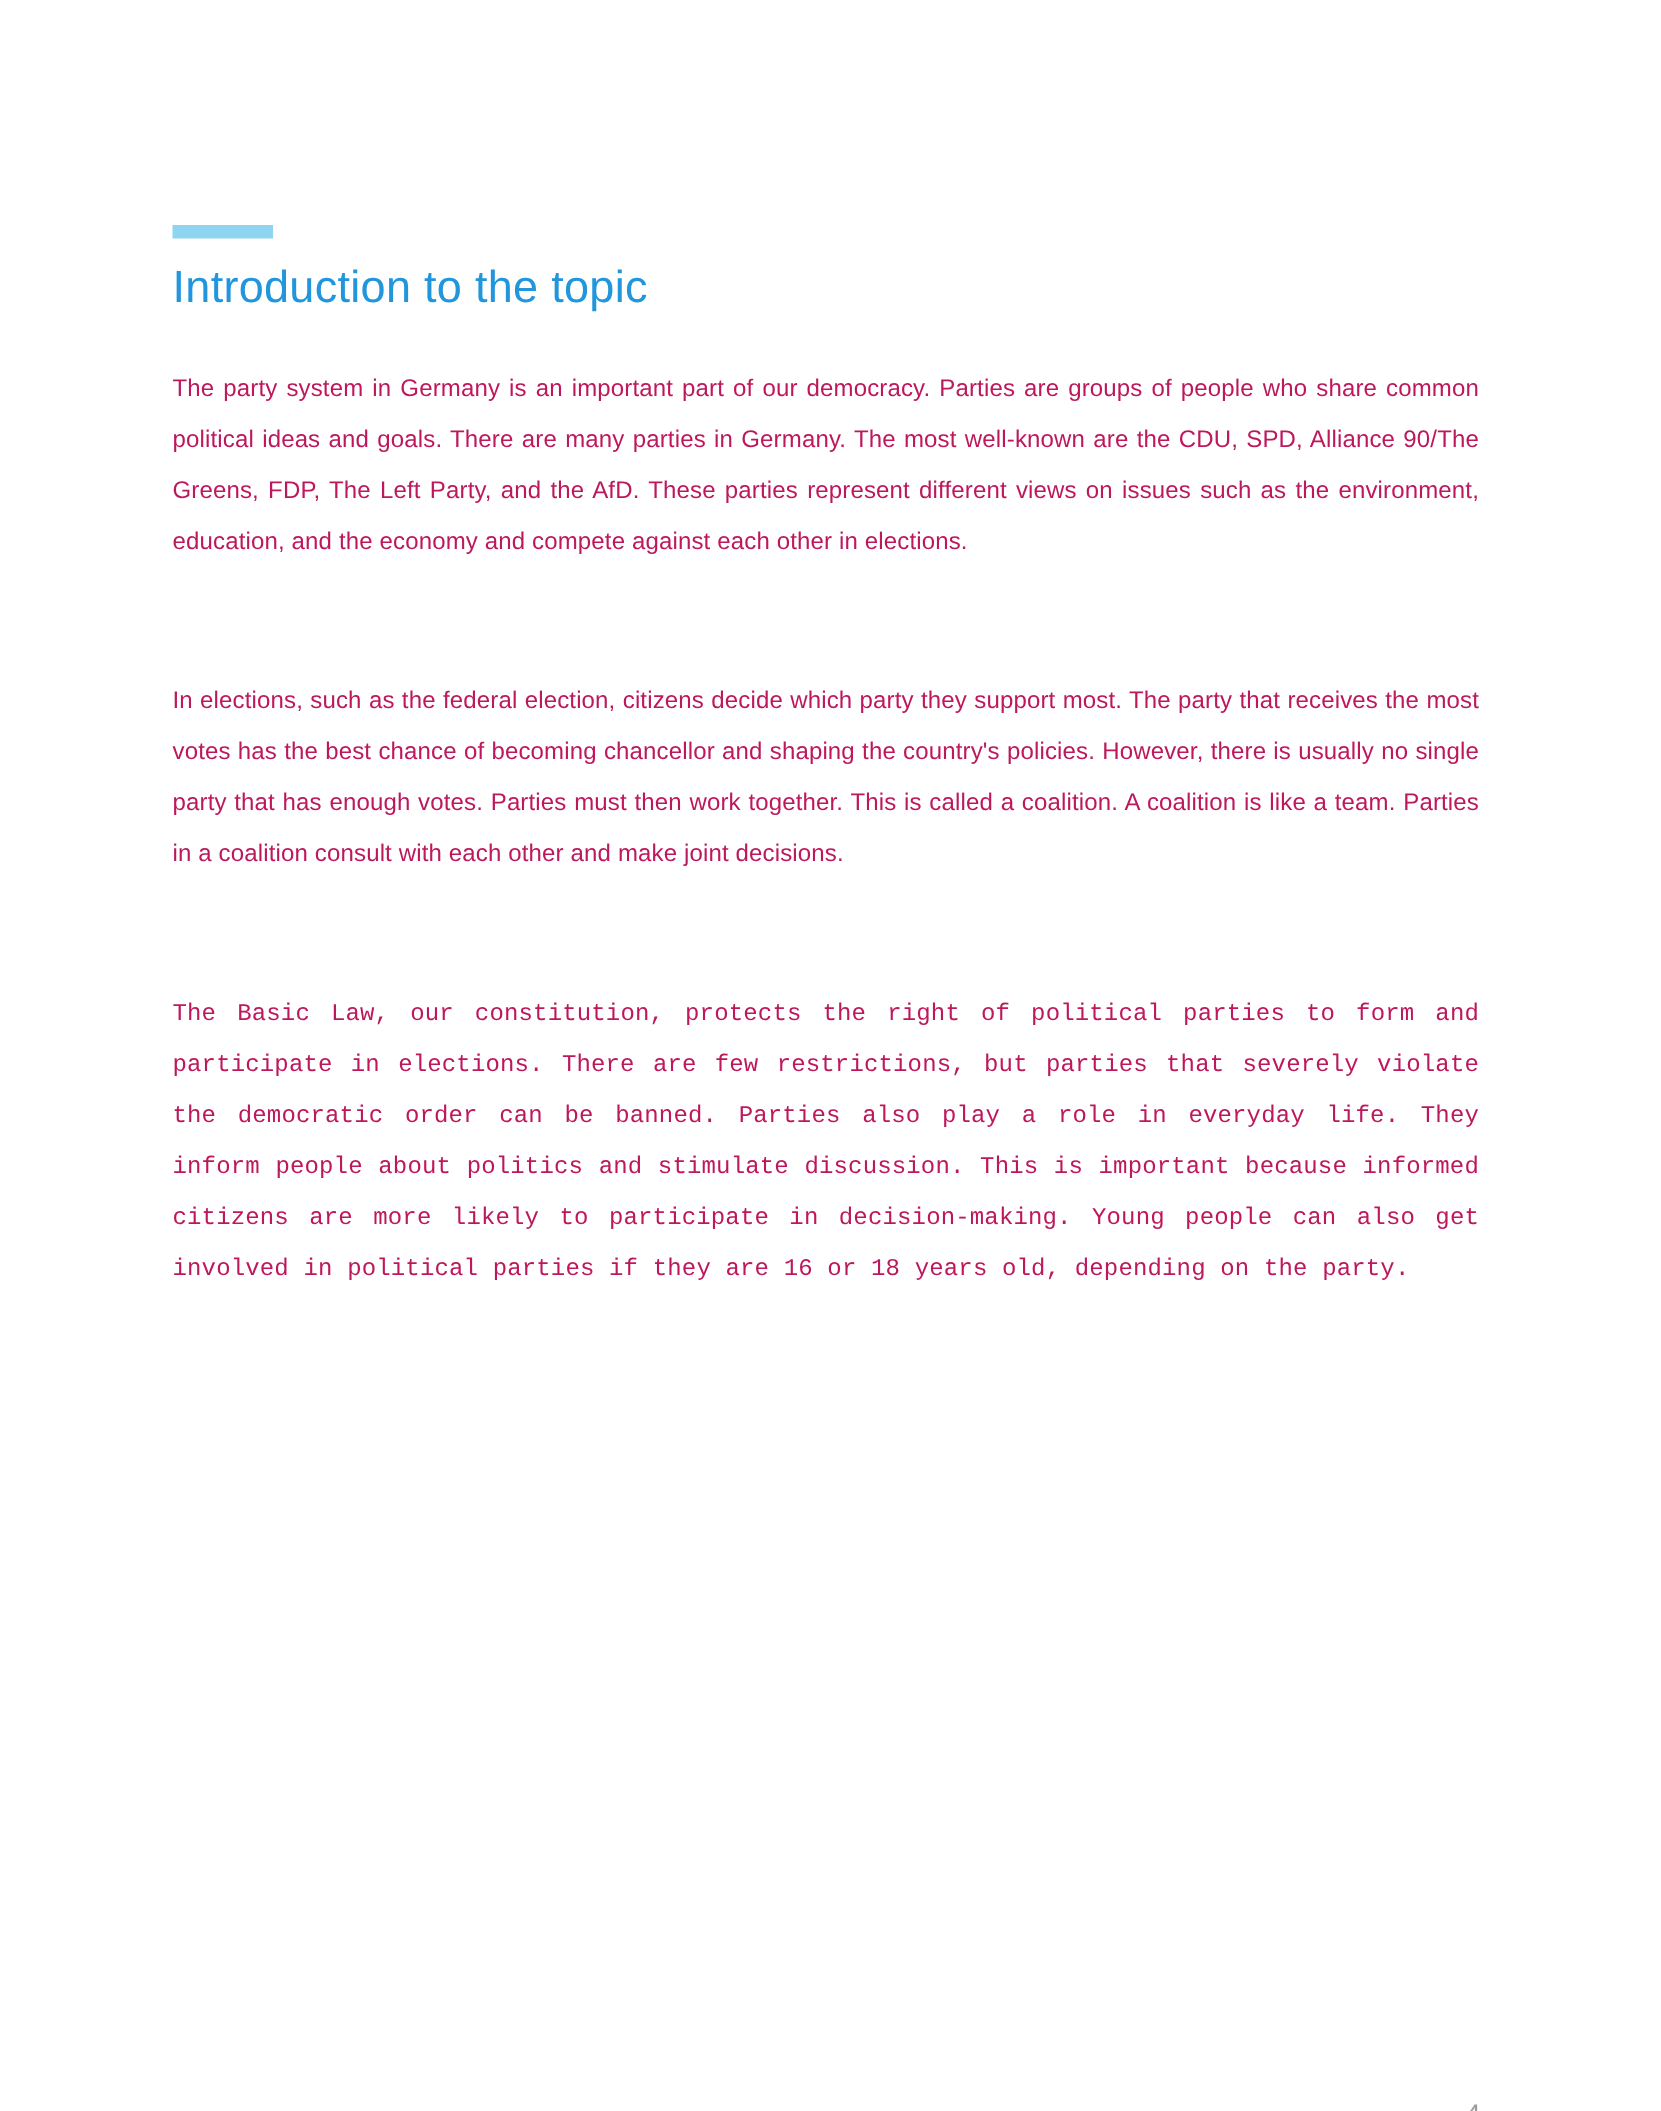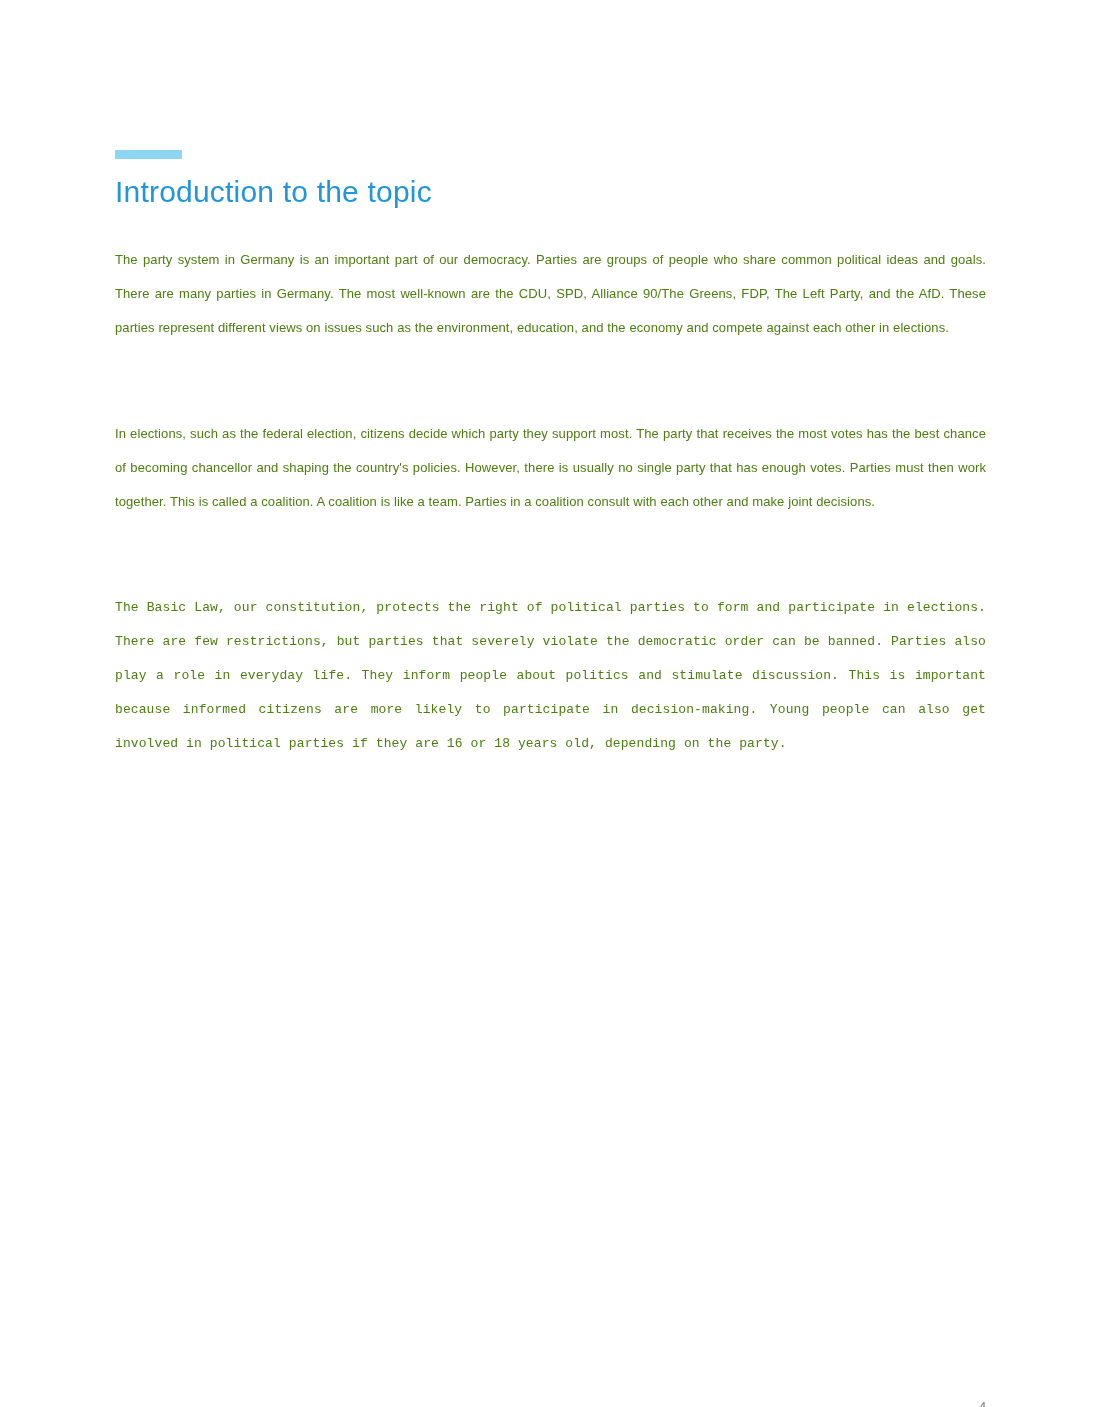--- a/index.html
+++ b/index.html
@@ -35,23 +35,23 @@
     font-weight: 400;
     letter-spacing: 0.2px;
     color: #2196dd;
     line-height: 1.15;
   }
   .body-copy {
     margin-top: 33px;
   }
   .body-copy p {
     margin: 0 0 72px 0;
-    font-size: 13px;
+    font-size: 16px;
     line-height: 34px;
-    color: #4d7c0f;
+    color: #be185d;
     text-align: justify;
     letter-spacing: 0.1px;
   }
   .body-copy p:last-child {
     margin-bottom: 0;
     font-family: Liberation Mono, monospace;
   }
   .page-number {
     position: absolute;
     right: 120px;

